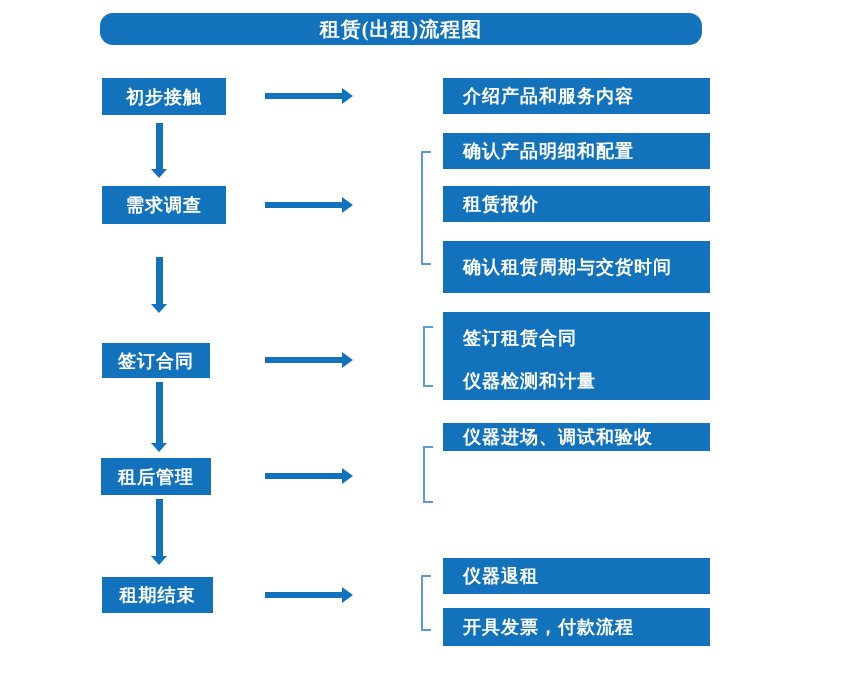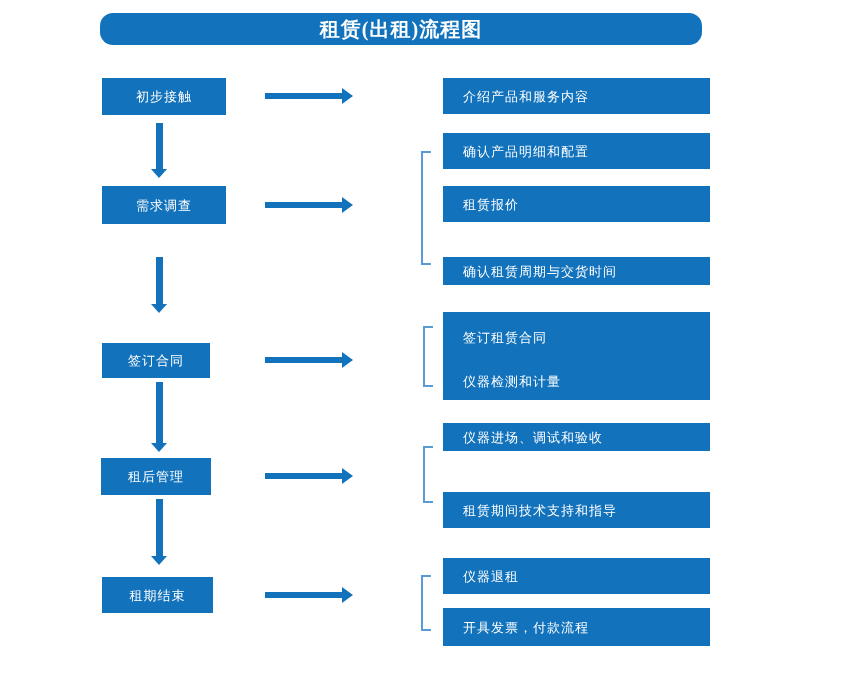--- a/index.html
+++ b/index.html
@@ -9,21 +9,21 @@
     --bg:#FFFFFF;
   }
   html,body{margin:0;padding:0;background:var(--bg);}
   #canvas{
     position:relative;width:844px;height:688px;background:var(--bg);
     font-family:"Liberation Serif","DejaVu Serif",serif;
     overflow:hidden;
   }
   .blue-box{
     position:absolute;background:var(--primary);color:var(--text-on-primary);
-    font-weight:normal;font-size:13px;line-height:1;
+    font-weight:bold;font-size:18px;line-height:1;
     display:flex;align-items:center;letter-spacing:1px;
   }
   .titlebar{
     position:absolute;left:100px;top:13px;width:602px;height:32px;
     background:var(--primary);color:var(--text-on-primary);
     display:flex;align-items:center;justify-content:center;
     font-weight:bold;font-size:20px;letter-spacing:1px;border-radius:13px;
   }
   .lbox{justify-content:center;}
   .rbox{padding-left:20px;width:247px;}
@@ -98,24 +98,23 @@
 
   <div class="bracket" style="left:421px;top:151px;height:110px"></div>
   <div class="bracket" style="left:423px;top:326px;height:57px"></div>
   <div class="bracket" style="left:423px;top:446px;height:53px"></div>
   <div class="bracket" style="left:421px;top:575px;height:52px"></div>
 
   <div class="blue-box rbox" style="left:443px;top:78px;height:36px">介绍产品和服务内容</div>
 
   <div class="blue-box rbox" style="left:443px;top:133px;height:36px">确认产品明细和配置</div>
   <div class="blue-box rbox" style="left:443px;top:186px;height:36px">租赁报价</div>
-  <div class="blue-box rbox" style="left:443px;top:257px;height:28px">确认租赁周期与交货时间</div>
+  <div class="blue-box rbox" style="left:443px;top:241px;height:52px">确认租赁周期与交货时间</div>
 
   <div class="blue-box rbox" style="left:443px;top:312px;height:51px">签订租赁合同</div>
   <div class="blue-box rbox" style="left:443px;top:362px;height:38px">仪器检测和计量</div>
 
   <div class="blue-box rbox" style="left:443px;top:423px;height:28px">仪器进场、调试和验收</div>
-  <div class="blue-box rbox" style="left:443px;top:492px;height:36px">租赁期间技术支持和指导</div>
 
   <div class="blue-box rbox" style="left:443px;top:558px;height:36px">仪器退租</div>
   <div class="blue-box rbox" style="left:443px;top:608px;height:38px">开具发票，付款流程</div>
 
 </div>
 
 </body></html>

